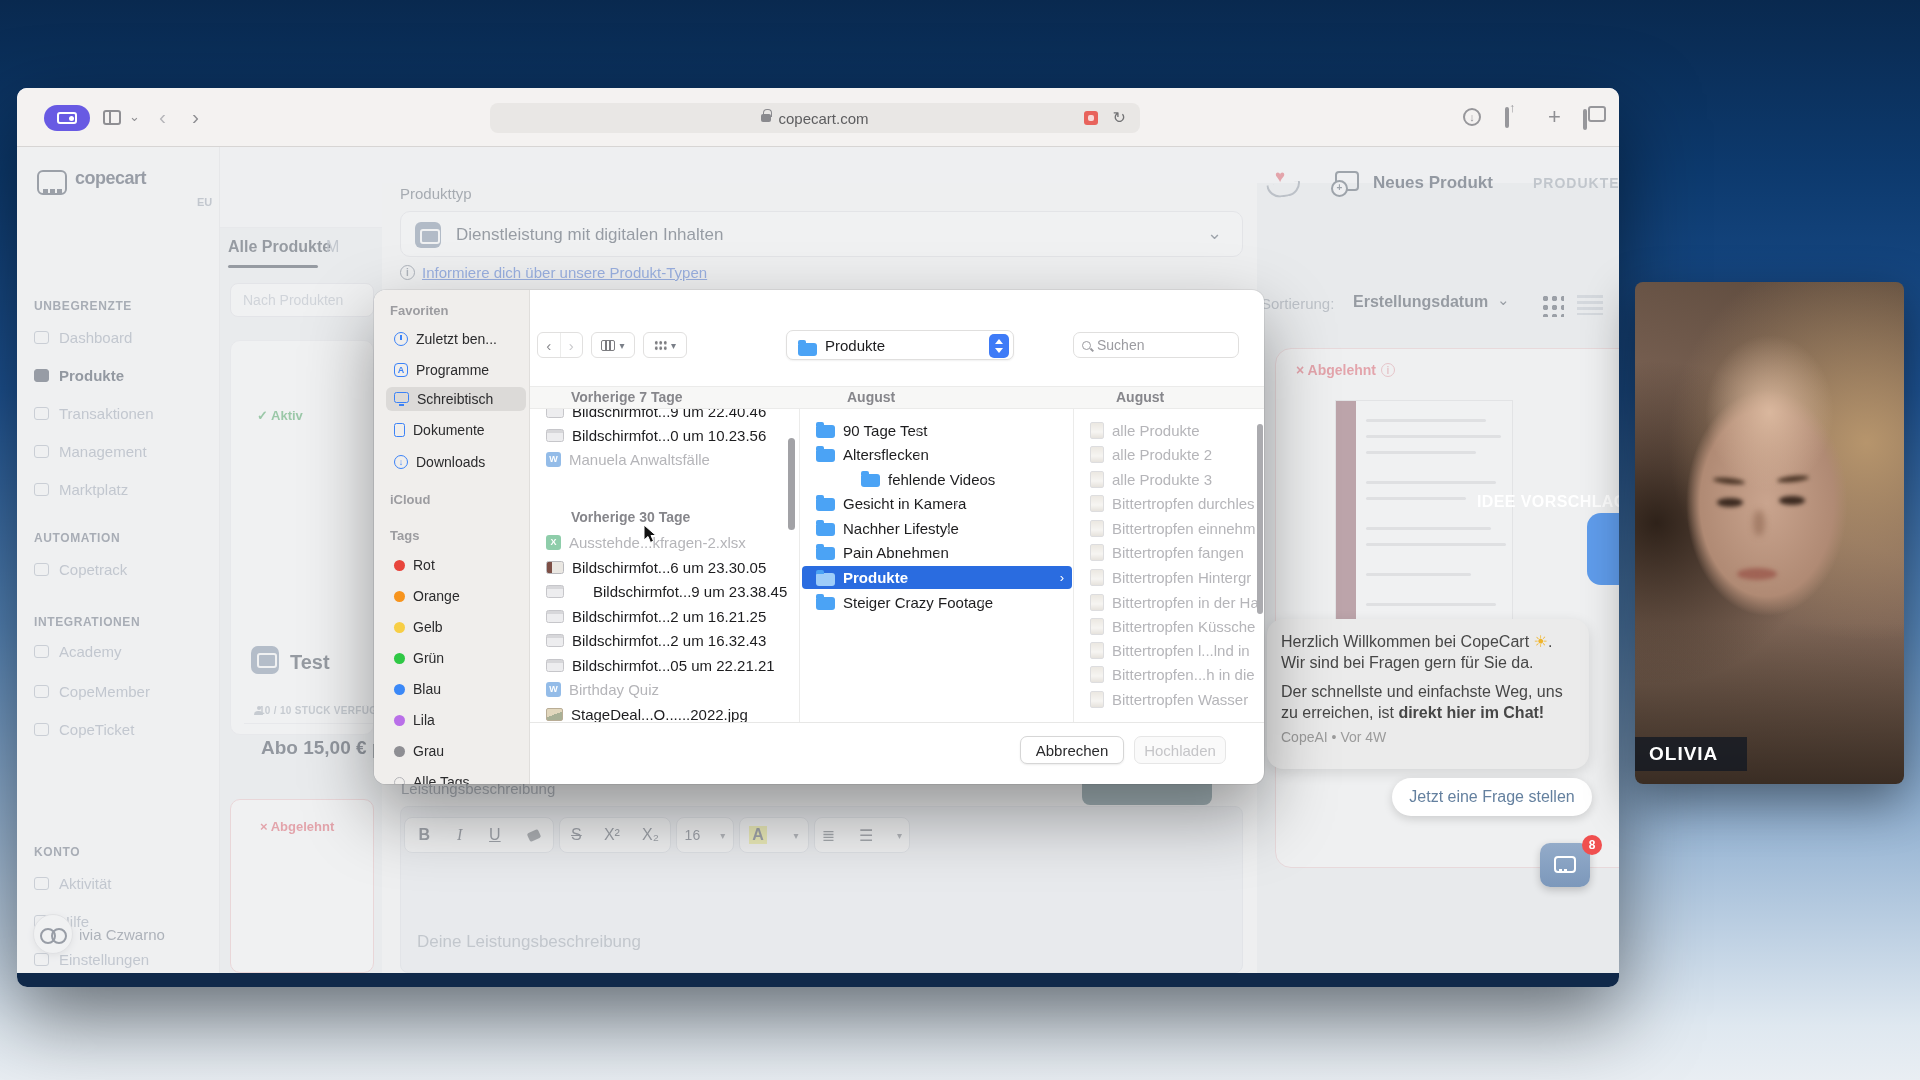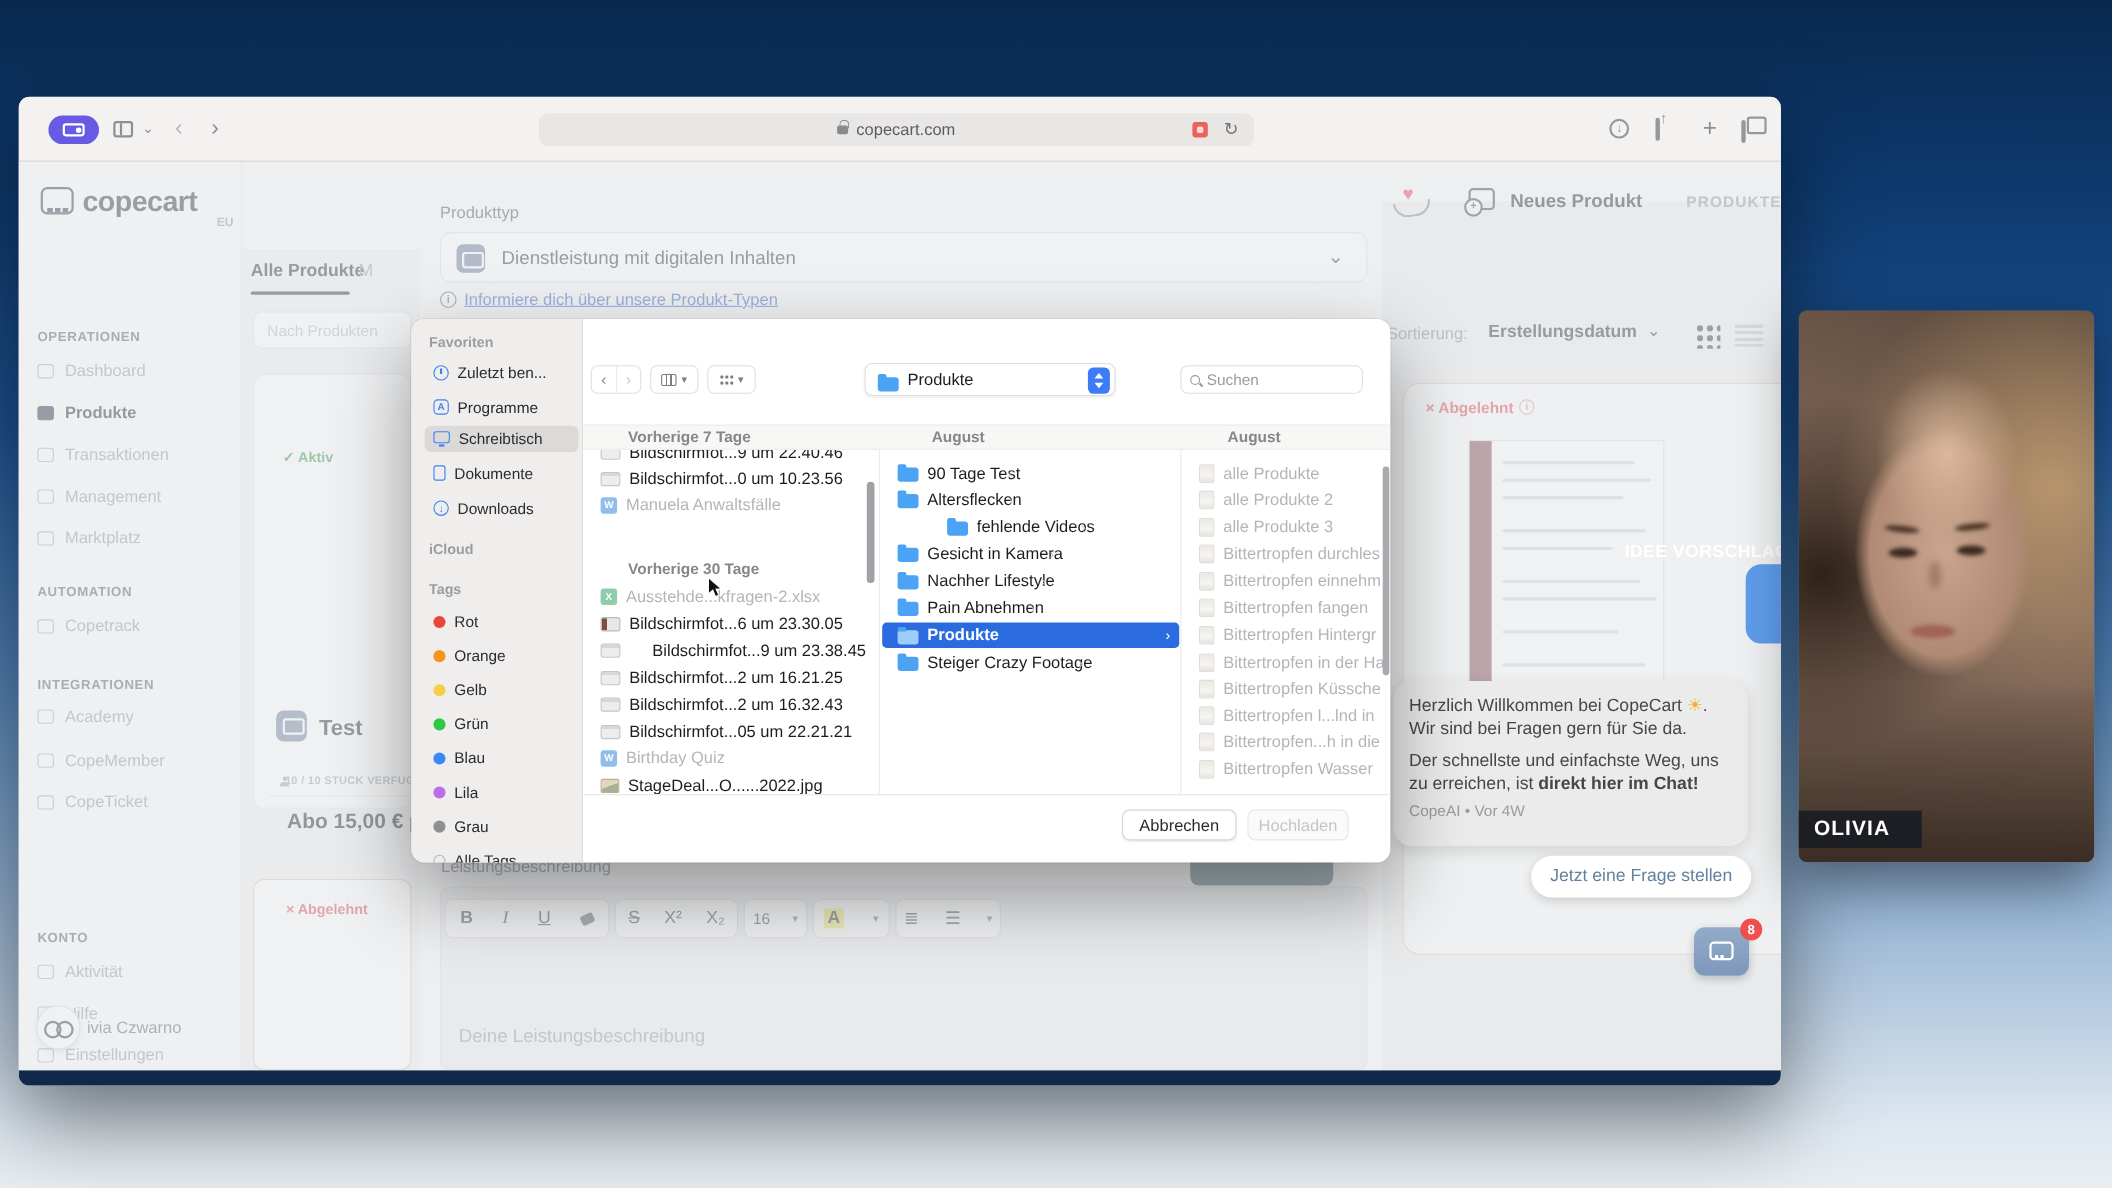--- a/index.html
+++ b/index.html
@@ -37,21 +37,21 @@
   .headerband{position:absolute;left:203px;top:0;width:1399px;height:81px;background:#fbfbfc;border-bottom:1px solid #ececef;}
   .navhdr{position:absolute;left:17px;font-size:12px;font-weight:700;letter-spacing:.6px;color:#5f6879;}
   .navitem{position:absolute;left:17px;display:flex;gap:10px;align-items:center;font-size:15px;color:#9aa3b2;}
   .navitem.active{color:#323c4d;font-weight:700;}
   .nic{width:15px;height:13px;border:1.8px solid #aab2bf;border-radius:3px;}
   .navitem.active .nic{border-color:#3a4454;background:#3a4454;}
   .logo-mark{position:absolute;left:20px;top:23px;width:30px;height:25px;border:2.5px solid #434c5c;border-radius:6px;
     background:linear-gradient(0deg,#434c5c 0 4px,transparent 4px) no-repeat 4px 14px/5px 7px,
                linear-gradient(0deg,#434c5c 0 4px,transparent 4px) no-repeat 11px 10px/5px 11px,
                linear-gradient(0deg,#434c5c 0 4px,transparent 4px) no-repeat 18px 6px/5px 15px;}
-  .logo-text{position:absolute;left:58px;top:21px;font-size:26px;font-weight:700;color:#3c4557;letter-spacing:-.5px;}
+  .logo-text{position:absolute;left:58px;top:21px;font-size:18px;font-weight:700;color:#3c4557;letter-spacing:-.5px;}
   .logo-eu{position:absolute;left:180px;top:49px;font-size:11px;font-weight:700;color:#9aa3b0;}
   .cotoggle{position:absolute;left:16px;top:767px;width:40px;height:40px;border-radius:50%;background:#fff;border:1px solid #dcdce0;box-shadow:0 2px 6px rgba(0,0,0,.12);}
   .cotoggle:before,.cotoggle:after{content:"";position:absolute;top:13px;width:12px;height:12px;border:2.5px solid #3c4557;border-radius:50%;}
   .cotoggle:before{left:6px;} .cotoggle:after{left:17px;}
   .acctname{position:absolute;left:62px;top:779px;font-size:15px;color:#6a7382;}
   .tab-active{position:absolute;left:211px;top:91px;font-size:16px;font-weight:700;color:#39424f;}
   .tab-underline{position:absolute;left:211px;top:118px;width:90px;height:3px;background:#39424f;border-radius:2px;}
   .tab-next{position:absolute;left:309px;top:91px;font-size:16px;color:#9aa3b0;width:44px;overflow:hidden;white-space:nowrap;}
   .psearch{position:absolute;left:213px;top:136px;width:144px;height:34px;background:#fff;border:1px solid #e3e3e8;border-radius:8px;overflow:hidden;}
   .psearch span{position:absolute;left:12px;top:8px;font-size:14px;color:#b9bfc9;white-space:nowrap;}
@@ -237,21 +237,21 @@
       <div class="headerband"></div>
       <div class="whitepanel"></div>
       <div class="rightpanel"></div>
       <div class="appside"></div>
 
       <div class="logo-mark"></div>
       <div class="logo-text">copecart</div>
       <div class="logo-eu"></div>
       <div class="abs logo-eu">EU</div>
 
-      <div class="navhdr" style="top:152px">OPERATIONEN</div>
+      <div class="navhdr" style="top:152px">UNBEGRENZTE</div>
       <div class="navitem" style="top:182px">
           <span class="nic"></span>
           <span>Dashboard</span>
         </div>
       <div class="navitem active" style="top:220px">
           <span class="nic"></span>
           <span>Produkte</span>
         </div>
       <div class="navitem" style="top:258px">
           <span class="nic"></span>

